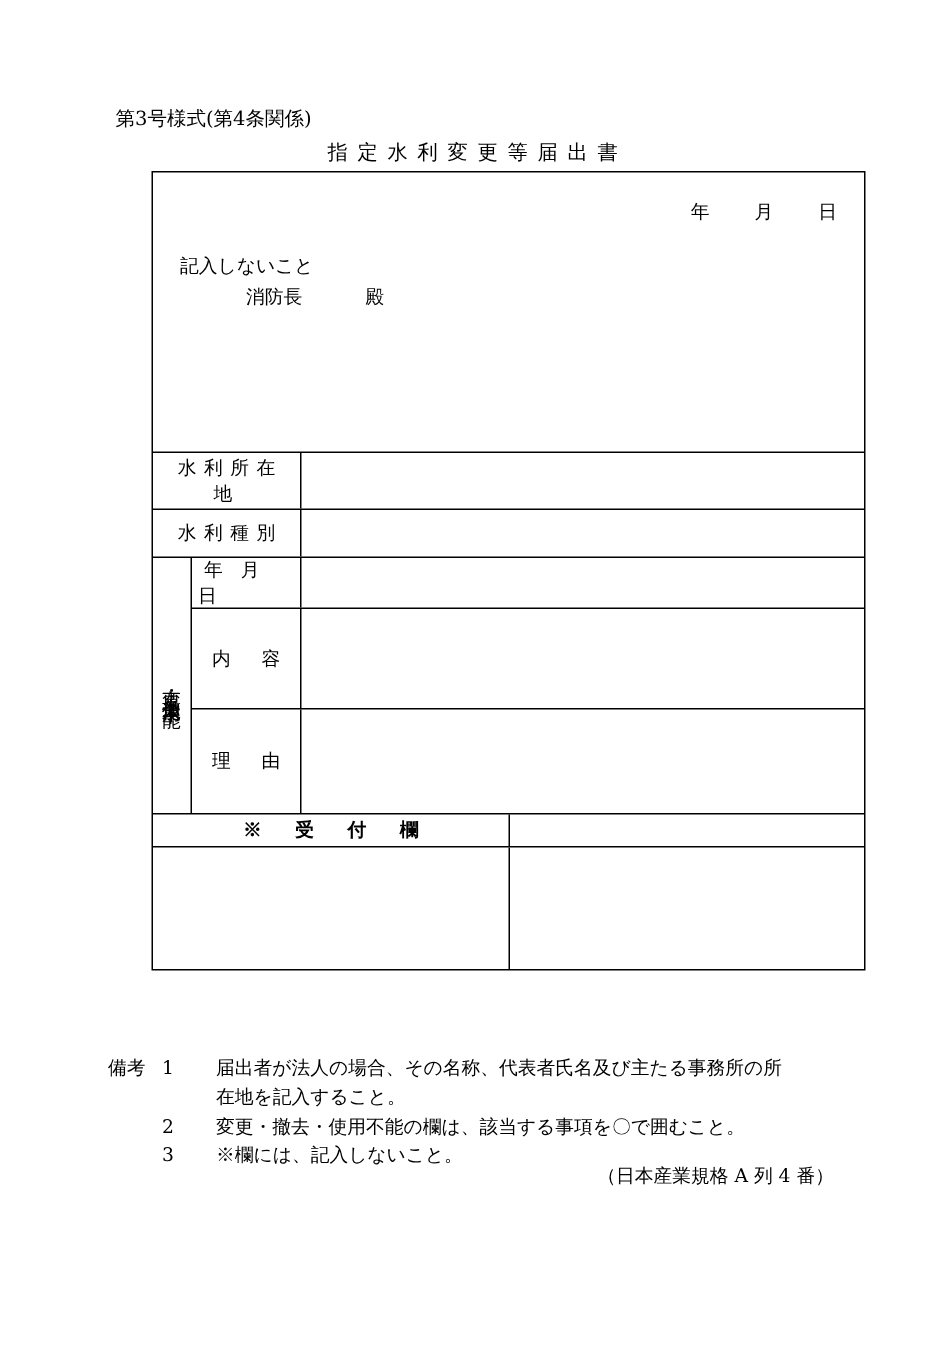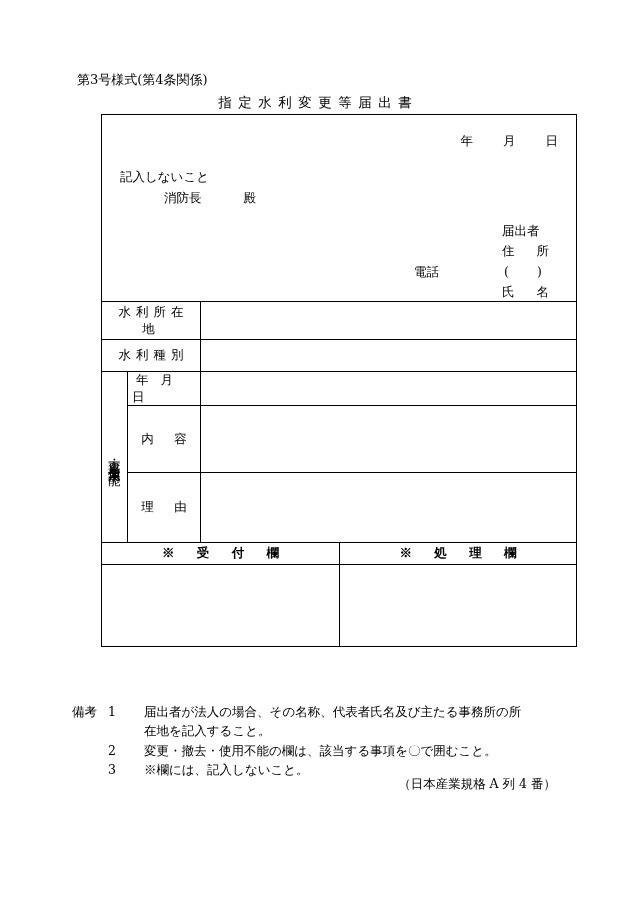--- a/index.html
+++ b/index.html
@@ -305,29 +305,20 @@
         <span>日</span>
       </div>
 
       <div class="addressee">
         <span class="org">記入しないこと</span>
         <span class="chief">
           <span>消防長</span><span class="hon">殿</span>
         </span>
       </div>
 
-      <div class="submitter">
-        <span class="row">届出者</span>
-        <span class="row sp2">住 所</span>
-        <span class="row tel-row">
-          <span class="tel-label">電話</span>
-          <span class="paren"><span>(</span><span class="gap"></span><span>)</span></span>
-        </span>
-        <span class="row sp2">氏 名</span>
-      </div>
 
     </div>
 
     <div class="row-line r-loc">
       <div class="lbl wide-track">水利所在地</div>
       <div class="val"></div>
     </div>
 
     <div class="row-line r-kind">
       <div class="lbl wide-track">水利種別</div>
@@ -354,21 +345,20 @@
         <div class="sub-row sr-reason">
           <div class="sub-lbl">理　由</div>
           <div class="sub-val"></div>
         </div>
 
       </div>
     </div>
 
     <div class="rp-head">
       <div class="cell left">※ 受 付 欄</div>
-      <div class="cell right">※ 処 理 欄</div>
     </div>
 
     <div class="rp-body">
       <div class="cell left"></div>
       <div class="cell right"></div>
     </div>
 
   </div>
 
   <div class="notes">

